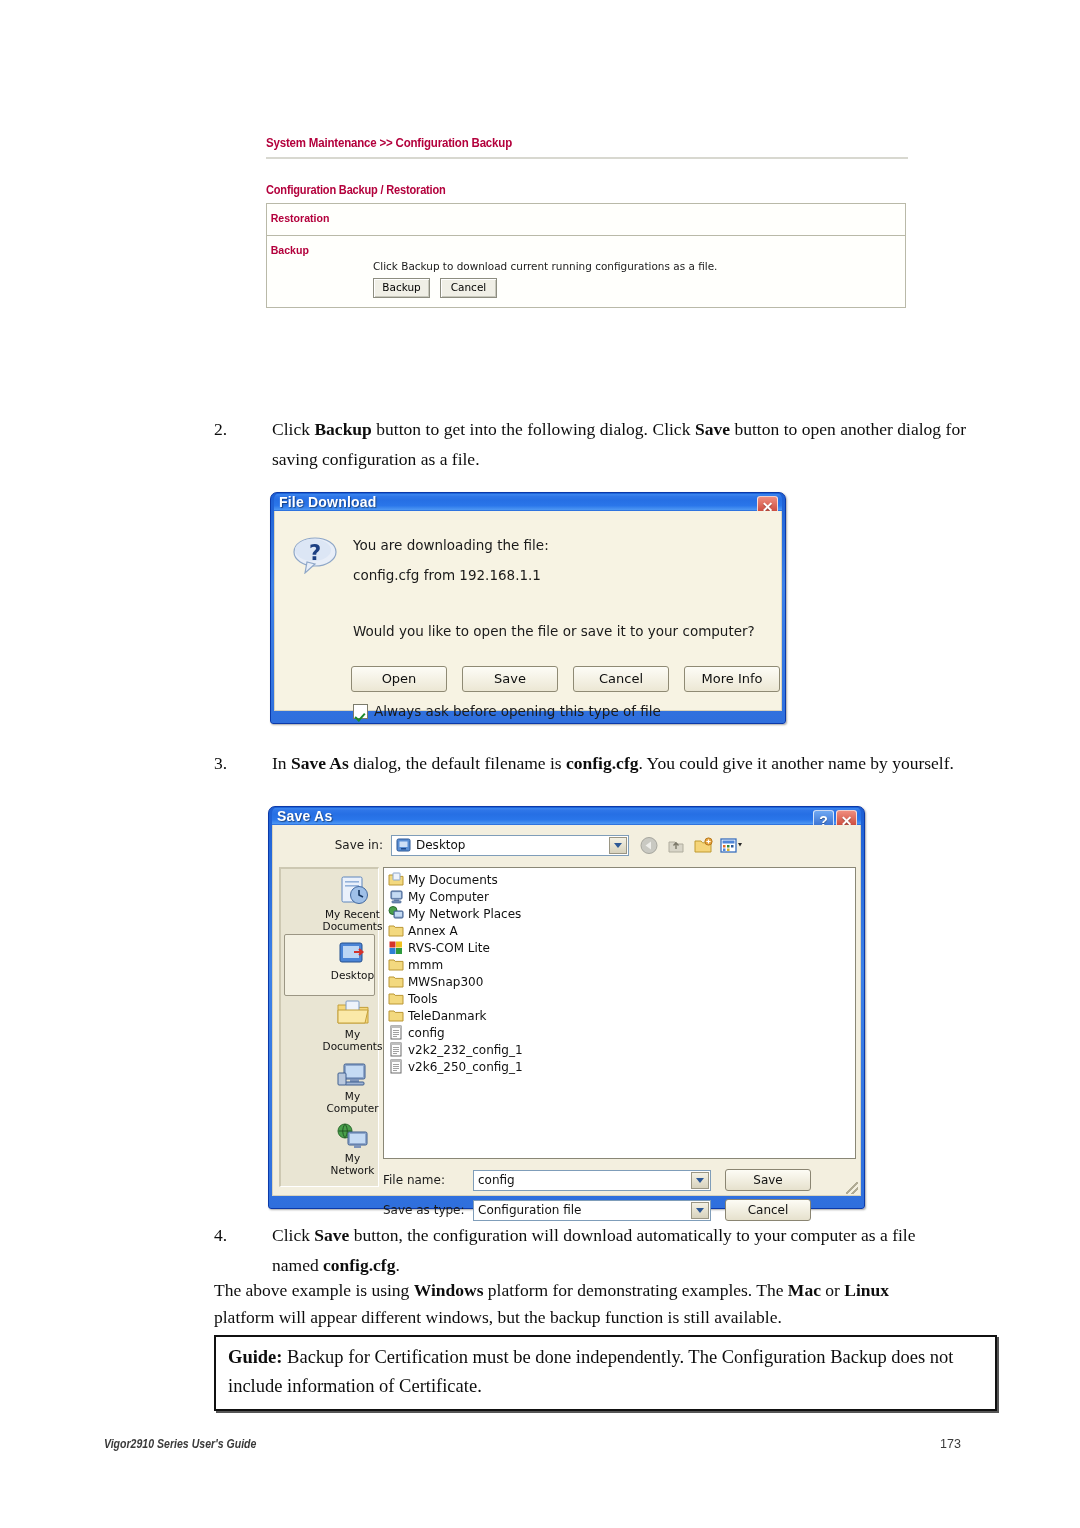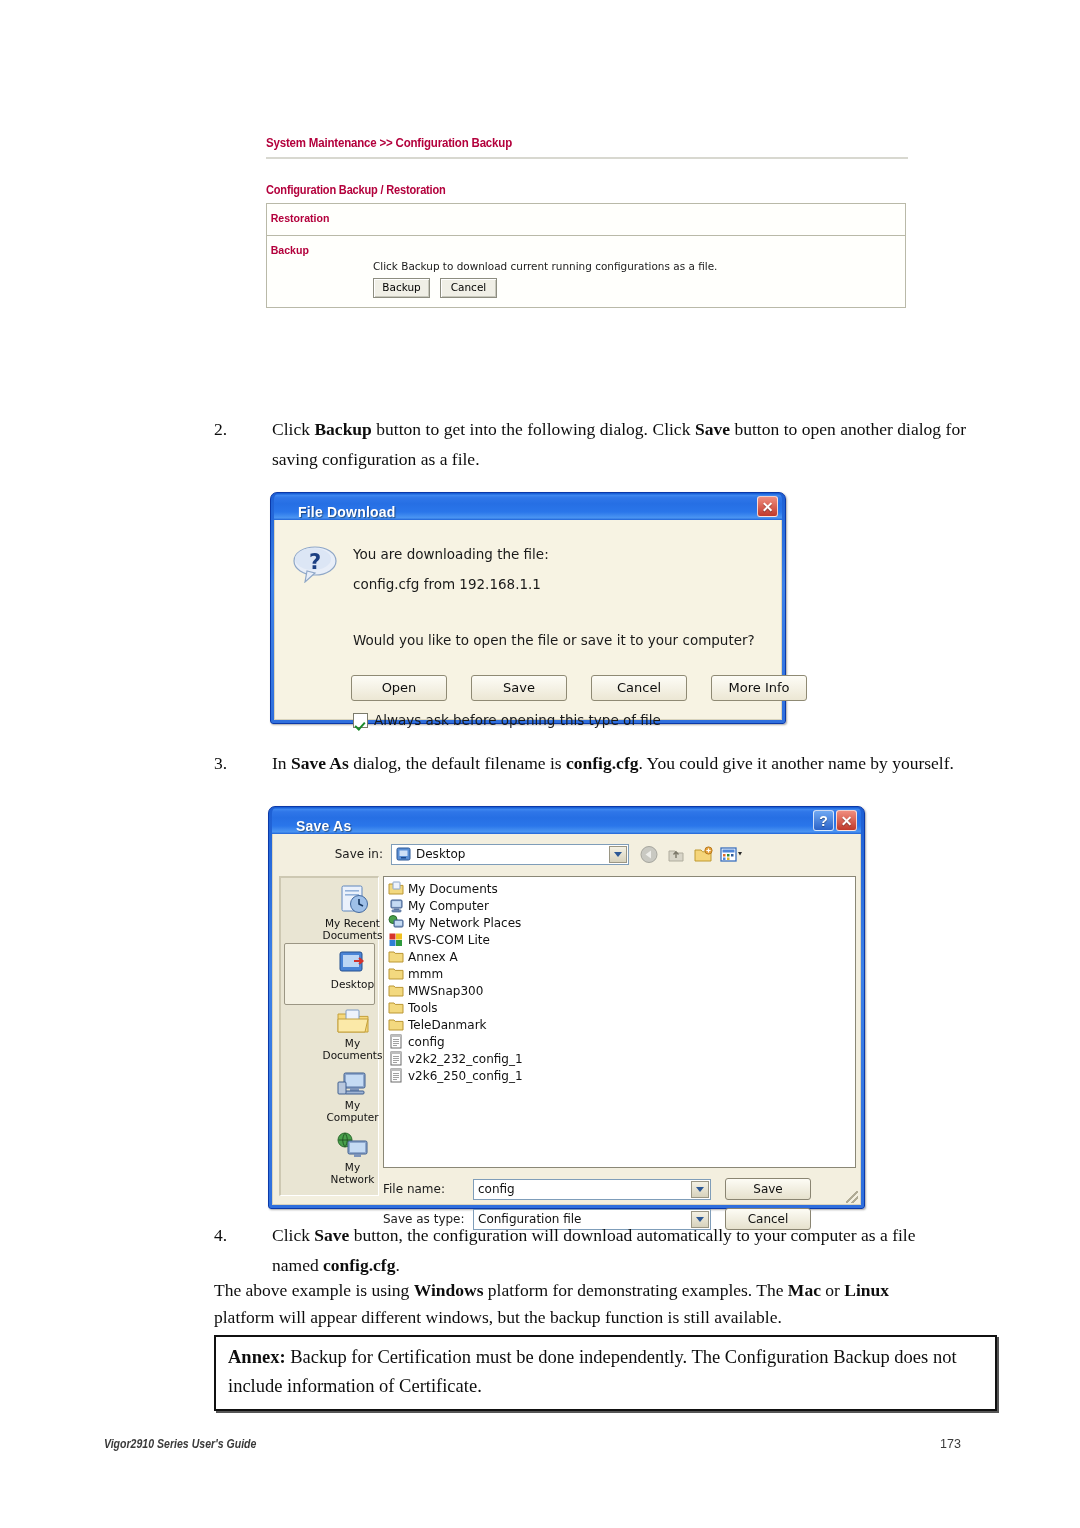--- a/index.html
+++ b/index.html
@@ -155,27 +155,27 @@
   .xp-win {
     position: absolute;
     border: 1px solid #0b39a8;
     border-radius: 7px 7px 3px 3px;
     background: linear-gradient(180deg,#1d5fd4 0%, #3d81e8 40%, #2f6fdd 100%);
     padding: 0 3px 3px 3px;
     box-sizing: border-box;
     box-shadow: 1px 1px 2px rgba(0,0,0,0.35);
   }
   .xp-title {
-    height: 27px;
+    height: 18px;
     display: flex;
-    align-items: flex-end;
+    align-items: center;
     position: relative;
     background: linear-gradient(180deg,#0f55d0 0%, #3d86ef 9%, #2f76e8 18%, #266fe4 40%, #2a76ea 70%, #4b95f2 92%, #1f62d6 100%);
     border-radius: 6px 6px 0 0;
-    padding-left: 24px;
+    padding-left: 5px;
   }
   .xp-title-text {
     font-family: "Liberation Sans", sans-serif;
     font-weight: bold;
     font-size: 14px;
     color: #ffffff;
     text-shadow: 1px 1px 1px rgba(0,0,0,0.45);
     letter-spacing: 0.2px;
   }
   .xp-title-btns {
@@ -212,21 +212,21 @@
     width: 44px; height: 38px;
   }
   .fd-text {
     font-family: "DejaVu Sans", sans-serif;
     font-size: 13.5px;
     color: #1a1a1a;
     position: absolute;
     left: 78px;
     white-space: nowrap;
   }
-  .fd-btnrow { position: absolute; left: 76px; top: 155px; display: flex; gap: 24px; }
+  .fd-btnrow { position: absolute; left: 76px; top: 155px; display: flex; gap: 15px; }
   .xp-btn {
     font-family: "DejaVu Sans", sans-serif;
     font-size: 13px;
     color: #0e0e0e;
     background: linear-gradient(180deg,#fdfcf6,#ece7d4);
     border: 1px solid #8f8a74;
     border-radius: 3px;
     min-width: 96px;
     height: 26px;
     line-height: 24px;
@@ -565,32 +565,32 @@
       <div class="file-item">
         <span class="fi-ico"><svg width="16" height="15">
               <circle cx="5" cy="4.5" r="4" fill="#49a04b" stroke="#2c6b2d"></circle>
               <rect x="6" y="5" width="9" height="7" rx="1" fill="#8fa8cd" stroke="#3f5f8f"></rect>
               <rect x="7" y="6" width="7" height="4.5" fill="#c5dbf4"></rect>
             </svg></span>
         <span>My Network Places</span>
       </div>
       <div class="file-item">
         <span class="fi-ico"><svg width="16" height="15">
+              <path d="M1 3 h5 l1.2 1.4 H15 V13 H1 Z" fill="#f3d97f" stroke="#bb9734"></path>
+            </svg></span>
+        <span>Annex A</span>
+      </div>
+      <div class="file-item">
+        <span class="fi-ico"><svg width="16" height="15">
               <rect x="1.5" y="1.5" width="6" height="6" fill="#d6342a"></rect>
               <rect x="8" y="1.5" width="6" height="6" fill="#f0c020"></rect>
               <rect x="1.5" y="8" width="6" height="6" fill="#2f7fd6"></rect>
               <rect x="8" y="8" width="6" height="6" fill="#2e9a3e"></rect>
             </svg></span>
         <span>RVS-COM Lite</span>
-      </div>
-      <div class="file-item">
-        <span class="fi-ico"><svg width="16" height="15">
-              <path d="M1 3 h5 l1.2 1.4 H15 V13 H1 Z" fill="#f3d97f" stroke="#bb9734"></path>
-            </svg></span>
-        <span>Annex A</span>
       </div>
       <div class="file-item">
         <span class="fi-ico"><svg width="16" height="15">
               <path d="M1 3 h5 l1.2 1.4 H15 V13 H1 Z" fill="#f3d97f" stroke="#bb9734"></path>
             </svg></span>
         <span>mmm</span>
       </div>
       <div class="file-item">
         <span class="fi-ico"><svg width="16" height="15">
               <path d="M1 3 h5 l1.2 1.4 H15 V13 H1 Z" fill="#f3d97f" stroke="#bb9734"></path>
@@ -658,16 +658,16 @@
   </div>
 </div>
 
 <div class="step" style="left:214px; top:1220px; width:752px;">
   <span class="num">4.</span>
   <span class="body"><span>Click </span><b>Save</b><span> button, the configuration will download automatically to your computer as a file named </span><b>config.cfg</b><span>.</span></span>
 </div>
 
 <div class="para" style="left:214px; top:1277px; width:730px;"><span>The above example is using </span><b>Windows</b><span> platform for demonstrating examples. The </span><b>Mac</b><span> or </span><b>Linux</b><span> platform will appear different windows, but the backup function is still available.</span></div>
 
-<div class="note-box" style="left:214px; top:1335px; width:755px;"><b>Annex:</b><span> Backup for Certification must be done independently. The Configuration Backup does not include information of Certificate.</span></div>
+<div class="note-box" style="left:214px; top:1335px; width:755px;"><b>Guide:</b><span> Backup for Certification must be done independently. The Configuration Backup does not include information of Certificate.</span></div>
 
 <div class="footer" style="left:104px; top:1437px;">Vigor2910 Series User's Guide</div>
 <div class="footer-page" style="left:940px; top:1437px;">173</div>
 
 </body></html>

